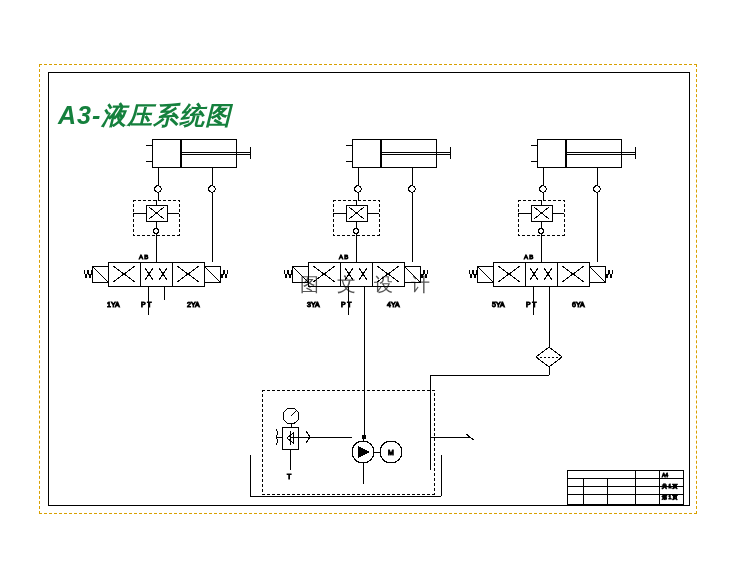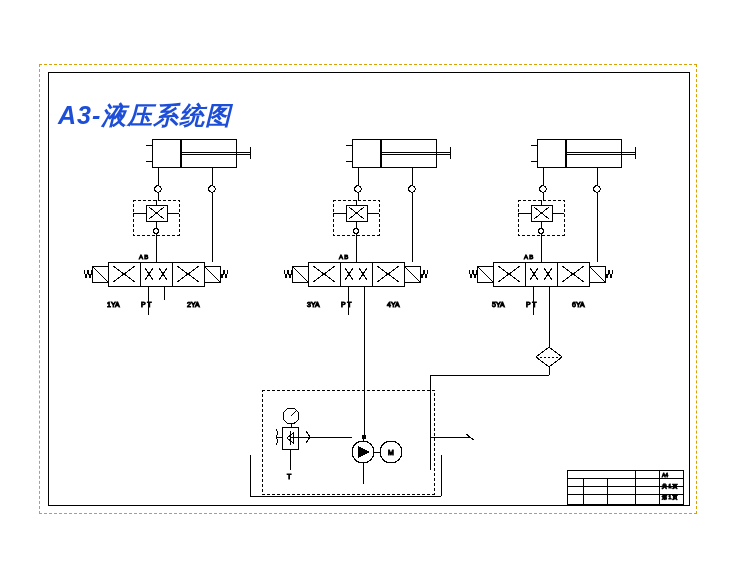--- a/index.html
+++ b/index.html
@@ -32,21 +32,21 @@
     top: 72px;
     width: 642px;
     height: 434px;
     border: 1px solid #000000;
     box-sizing: border-box;
   }
   .title-text {
     position: absolute;
     left: 58px;
     top: 99px;
-    color: #1d4ed8;
+    color: #15803d;
     font-size: 25px;
     font-weight: bold;
     font-style: italic;
     letter-spacing: 1px;
     white-space: nowrap;
     font-family: "Liberation Sans", sans-serif;
   }
   .watermark {
     position: absolute;
     left: 300px;
@@ -84,20 +84,21 @@
 </style>
 </head>
 <body>
 
 <div id="root">
 
   <div class="sheet-dashed"></div>
   <div class="sheet-frame"></div>
 
   <div class="title-text">A3-液压系统图</div>
+  <div class="watermark">图 文 设 计</div>
 
   <svg class="diagram" viewBox="0 0 743 577">
     <g stroke="#000000" fill="none" stroke-width="1" shape-rendering="crispEdges">
 
       <g>
         <rect x="152" y="139" width="84" height="28"></rect>
         <line x1="152" y1="139" x2="152" y2="167"></line>
 
         <line x1="180" y1="139" x2="180" y2="167"></line>
         <line x1="181" y1="139" x2="181" y2="167"></line>

